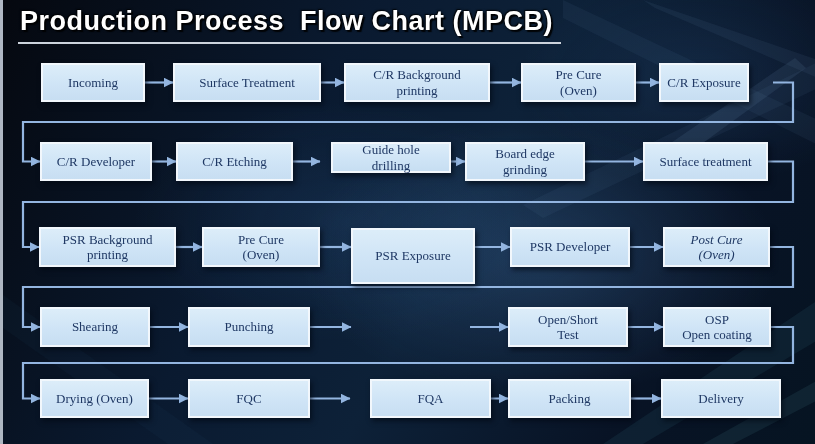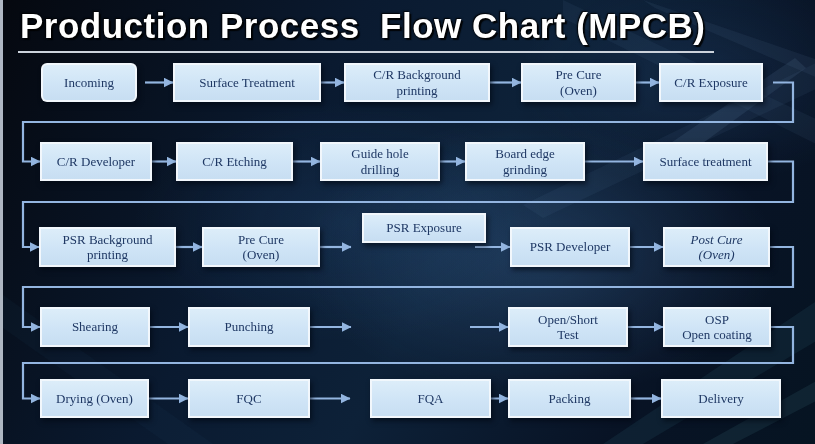--- a/index.html
+++ b/index.html
@@ -16,21 +16,21 @@
     border-left:3px solid rgba(205,212,222,0.85);
     box-sizing:border-box;
   }
   svg.layer{position:absolute;left:0;top:0;width:815px;height:444px;}
   #bg-art{z-index:0;}
   #connectors{z-index:1;}
   #boxes{position:absolute;left:0;top:0;width:815px;height:444px;z-index:2;}
   .page-title{
     position:absolute;left:15px;top:6px;z-index:3;margin:0;
     font-family:"Liberation Sans", sans-serif;
-    font-size:35px;font-weight:bold;letter-spacing:0.5px;
+    font-size:27px;font-weight:bold;letter-spacing:0.5px;
     color:#ffffff;white-space:pre;
     text-shadow:2px 2px 1px rgba(0,0,0,0.85), -1px -1px 1px rgba(0,0,0,0.7), 0 0 3px rgba(0,0,0,0.9);
     border-bottom:2px solid #ccd3dc;
     padding:0 8px 5px 2px;
     width:fit-content;
   }
   .box{
     position:absolute;z-index:2;
     display:flex;align-items:center;justify-content:center;
     text-align:center;white-space:pre-line;
@@ -87,39 +87,39 @@
         <path d="M 625 327 L 660 327" marker-end="url(#ah)"></path>
         <path d="M 768 327 L 790 327 L 790 363 L 20 363 L 20 398.5 L 37 398.5" marker-end="url(#ah)"></path>
         <path d="M 146 398.5 L 185 398.5" marker-end="url(#ah)"></path>
         <path d="M 307 398.5 L 347 398.5" marker-end="url(#ah)"></path>
         <path d="M 468 398.5 L 505 398.5" marker-end="url(#ah)"></path>
         <path d="M 628 398.5 L 658 398.5" marker-end="url(#ah)"></path>
       </g>
   </svg>
 
   <div id="boxes">
-      <div class="box" style="left: 38px; top: 63px; width: 96px; height: 39px; border-radius: 6px;">Incoming</div>
+      <div class="box" style="left: 38px; top: 63px; width: 104px; height: 39px;">Incoming</div>
       <div class="box" style="left: 170px; top: 63px; width: 148px; height: 39px;">Surface Treatment</div>
       <div class="box" style="left: 341px; top: 63px; width: 146px; height: 39px;">C/R Background
 printing</div>
       <div class="box" style="left: 518px; top: 63px; width: 115px; height: 39px;">Pre Cure
 (Oven)</div>
-      <div class="box" style="left: 656px; top: 63px; width: 104px; height: 39px; font-family: Liberation Serif, serif;">C/R Exposure</div>
+      <div class="box" style="left: 656px; top: 63px; width: 90px; height: 39px; font-family: Liberation Serif, serif;">C/R Exposure</div>
       <div class="box" style="left: 37px; top: 142px; width: 112px; height: 39px;">C/R Developer</div>
       <div class="box" style="left: 173px; top: 142px; width: 117px; height: 39px;">C/R Etching</div>
-      <div class="box" style="left: 317px; top: 142px; width: 120px; height: 39px;">Guide hole
+      <div class="box" style="left: 328px; top: 142px; width: 120px; height: 31px;">Guide hole
 drilling</div>
       <div class="box" style="left: 462px; top: 142px; width: 120px; height: 39px;">Board edge
 grinding</div>
       <div class="box" style="left: 640px; top: 142px; width: 125px; height: 39px;">Surface treatment</div>
       <div class="box" style="left: 36px; top: 227px; width: 137px; height: 40px;">PSR Background
 printing</div>
       <div class="box" style="left: 199px; top: 227px; width: 118px; height: 40px;">Pre Cure
 (Oven)</div>
-      <div class="box" style="left: 348px; top: 213px; width: 124px; height: 30px; margin-left: 11px;">PSR Exposure</div>
+      <div class="box" style="left: 348px; top: 228px; width: 124px; height: 56px;">PSR Exposure</div>
       <div class="box" style="left: 507px; top: 227px; width: 120px; height: 40px;">PSR Developer</div>
       <div class="box" style="left: 660px; top: 227px; width: 107px; height: 40px; font-style: italic;">Post Cure
 (Oven)</div>
       <div class="box" style="left: 37px; top: 307px; width: 110px; height: 40px;">Shearing</div>
       <div class="box" style="left: 185px; top: 307px; width: 122px; height: 40px;">Punching</div>
       <div class="box" style="left: 505px; top: 307px; width: 120px; height: 40px;">Open/Short
 Test</div>
       <div class="box" style="left: 660px; top: 307px; width: 108px; height: 40px;">OSP
 Open coating</div>
       <div class="box" style="left: 185px; top: 379px; width: 122px; height: 39px;">FQC</div>

